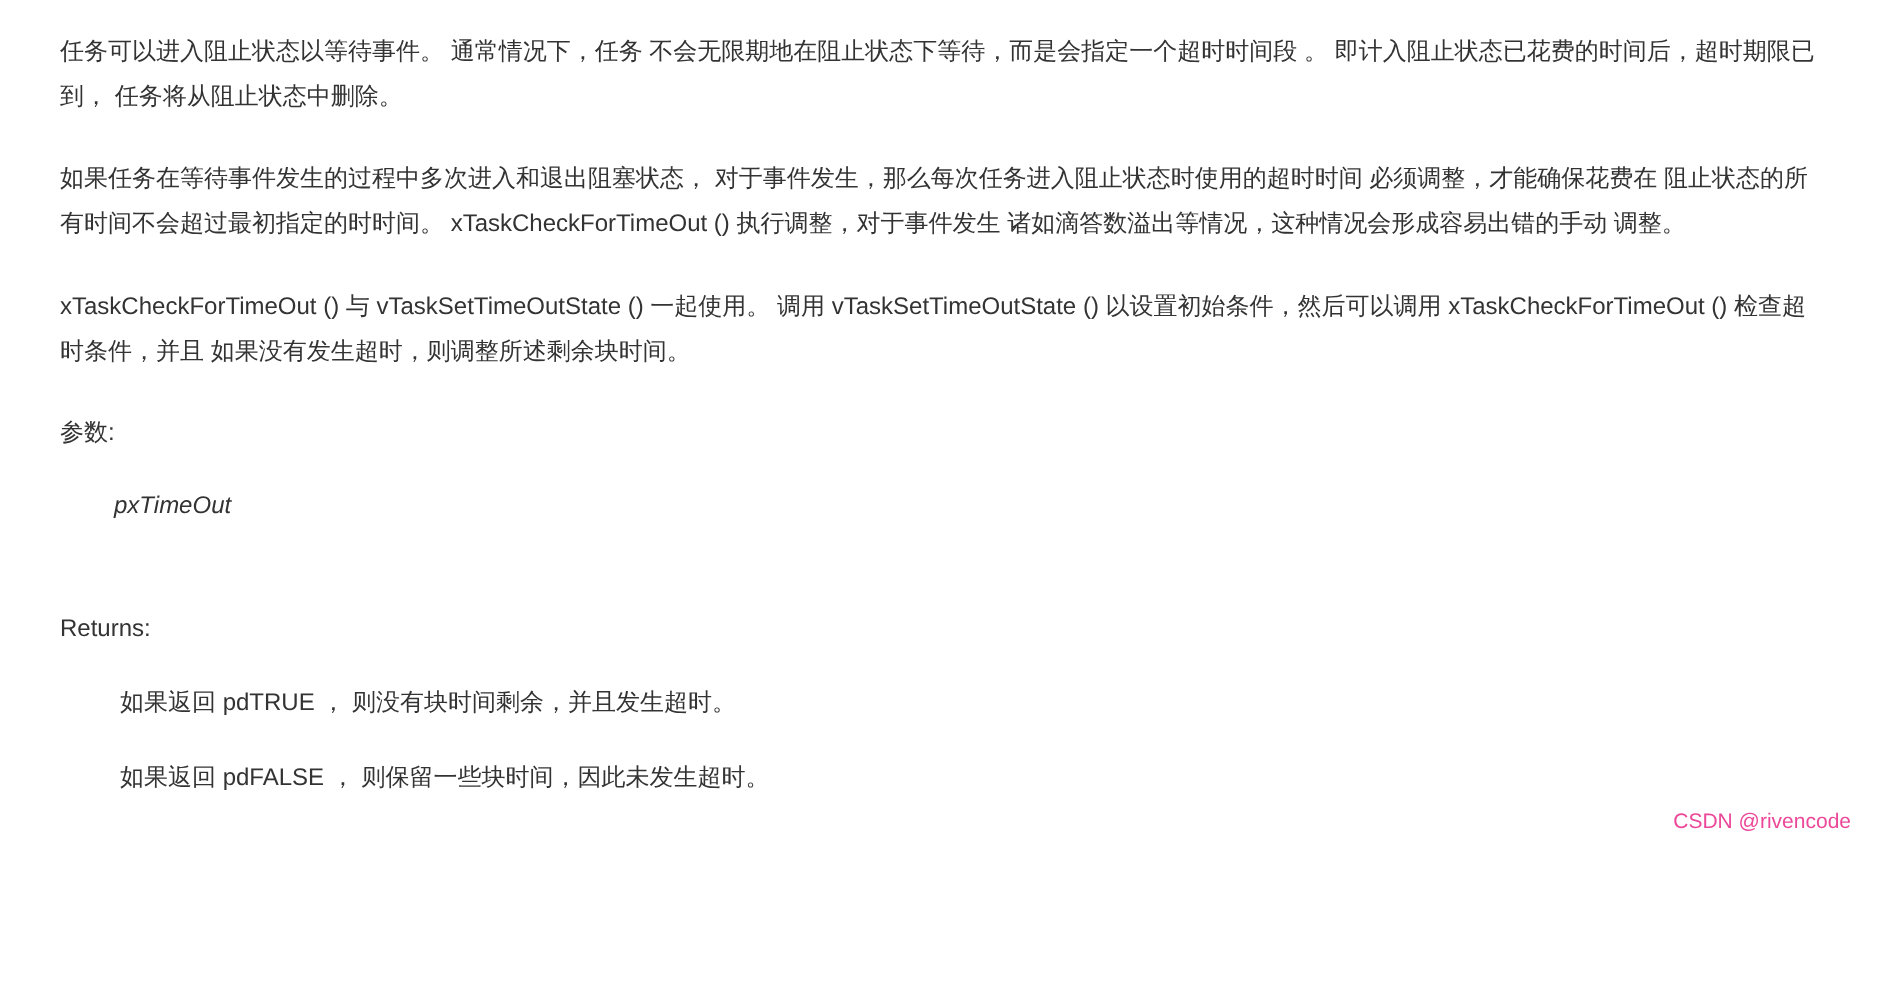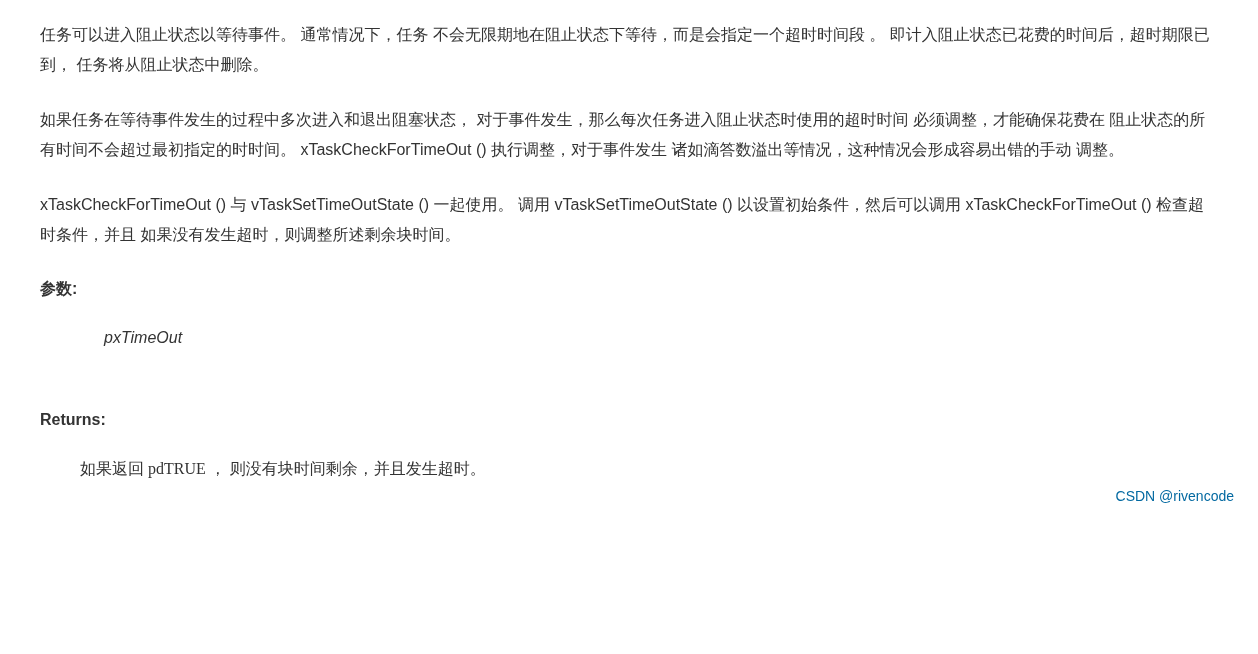--- a/index.html
+++ b/index.html
@@ -14,26 +14,26 @@
       color: #333;
       background: #fff;
       padding: 20px 40px;
       width: 1258px;
       position: relative;
     }
     .paragraph {
       margin-bottom: 24px;
     }
     .section-header {
-      font-weight: bold;
+      font-weight: normal;
       margin-bottom: 18px;
       margin-top: 4px;
     }
     .params-table {
-      margin-left: 64px;
+      margin-left: 36px;
       margin-bottom: 28px;
     }
     .param-row {
       display: flex;
       align-items: flex-start;
       margin-bottom: 24px;
     }
     .param-name {
       font-style: italic;
       width: 170px;
@@ -42,27 +42,26 @@
     }
     .param-desc {
       flex: 1;
       max-width: 740px;
     }
     .returns-content {
       margin-left: 40px;
     }
     .return-item {
       margin-bottom: 20px;
-      font-family: Liberation Serif, serif;
     }
     .watermark {
       position: absolute;
       bottom: 14px;
       right: 24px;
-      color: #0369a1;
+      color: #ec4899;
       font-size: 14px;
     }
   </style>
 </head>
 <body>
 
 <div class="paragraph">任务可以进入阻止状态以等待事件。 通常情况下，任务 不会无限期地在阻止状态下等待，而是会指定一个超时时间段 。 即计入阻止状态已花费的时间后，超时期限已到， 任务将从阻止状态中删除。</div>
 
 <div class="paragraph">如果任务在等待事件发生的过程中多次进入和退出阻塞状态， 对于事件发生，那么每次任务进入阻止状态时使用的超时时间 必须调整，才能确保花费在 阻止状态的所有时间不会超过最初指定的时时间。 xTaskCheckForTimeOut () 执行调整，对于事件发生 诸如滴答数溢出等情况，这种情况会形成容易出错的手动 调整。</div>
 
@@ -75,15 +74,16 @@
     <div class="param-name">pxTimeOut</div>
   </div>
   <div class="param-row">
   </div>
 </div>
 
 <div class="section-header">Returns:</div>
 
 <div class="returns-content">
   <div class="return-item">如果返回 pdTRUE ， 则没有块时间剩余，并且发生超时。</div>
+  <div class="return-item">如果返回 pdFALSE ， 则保留一些块时间，因此未发生超时。</div>
 </div>
 
 <div class="watermark">CSDN @rivencode</div>
 
 </body></html>

